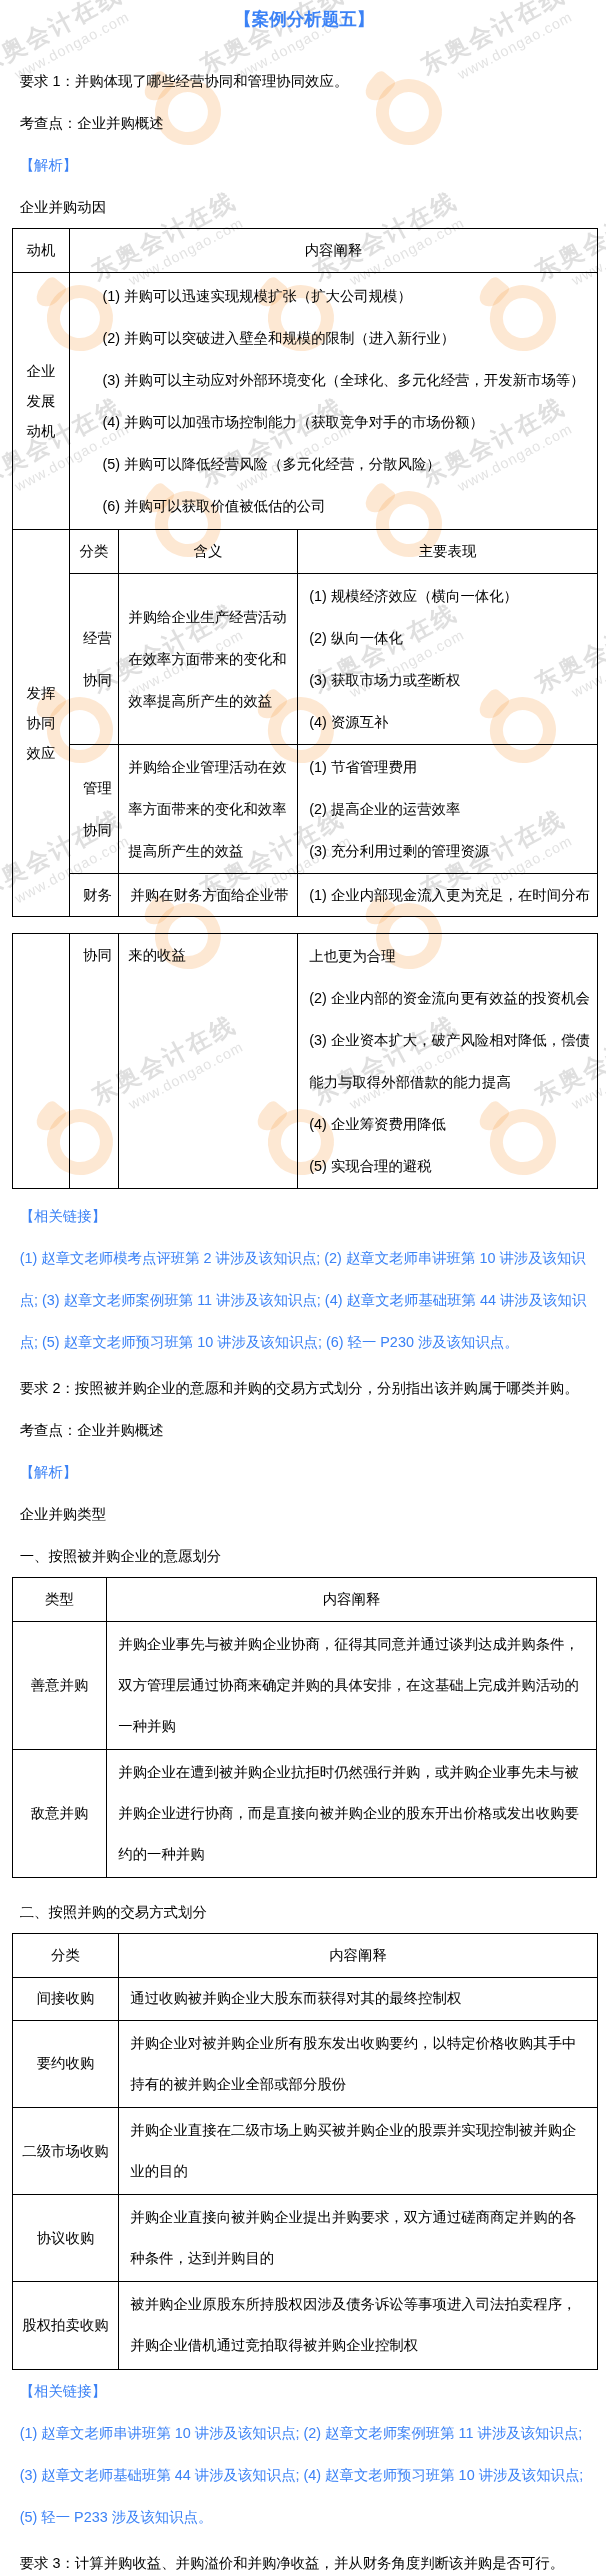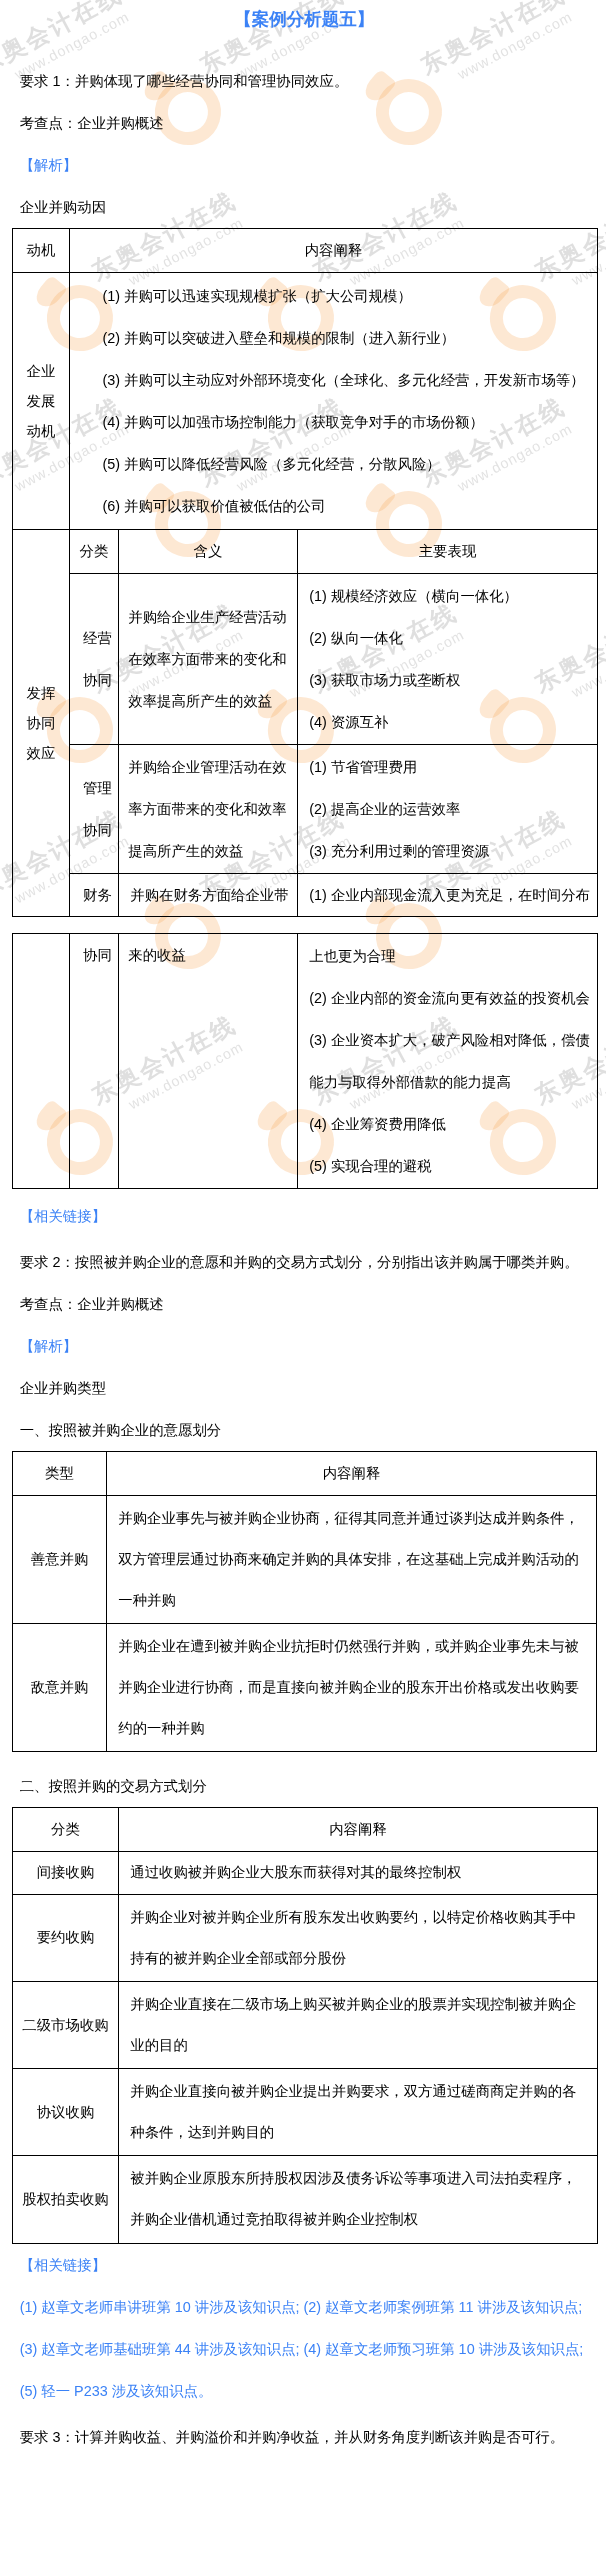--- a/index.html
+++ b/index.html
@@ -215,20 +215,21 @@
           <div>(2) 企业内部的资金流向更有效益的投资机会</div>
           <div>(3) 企业资本扩大，破产风险相对降低，偿债能力与取得外部借款的能力提高</div>
           <div>(4) 企业筹资费用降低</div>
           <div>(5) 实现合理的避税</div>
         </td>
       </tr>
     </tbody>
   </table>
 
   <p class="line b red" style="margin-top:6.2px">【相关链接】</p>
+  <p class="line red">(1) 赵章文老师模考点评班第 2 讲涉及该知识点; (2) 赵章文老师串讲班第 10 讲涉及该知识点; (3) 赵章文老师案例班第 11 讲涉及该知识点; (4) 赵章文老师基础班第 44 讲涉及该知识点; (5) 赵章文老师预习班第 10 讲涉及该知识点; (6) 轻一 P230 涉及该知识点。</p>
 
   <p class="line b" style="margin-top:4.1px">要求 2：按照被并购企业的意愿和并购的交易方式划分，分别指出该并购属于哪类并购。</p>
   <p class="line b">考查点：企业并购概述</p>
   <p class="line b red">【解析】</p>
   <p class="line b">企业并购类型</p>
   <p class="line">一、按照被并购企业的意愿划分</p>
 
   <table class="t t2">
     <colgroup>
         <col style="width:94px">

